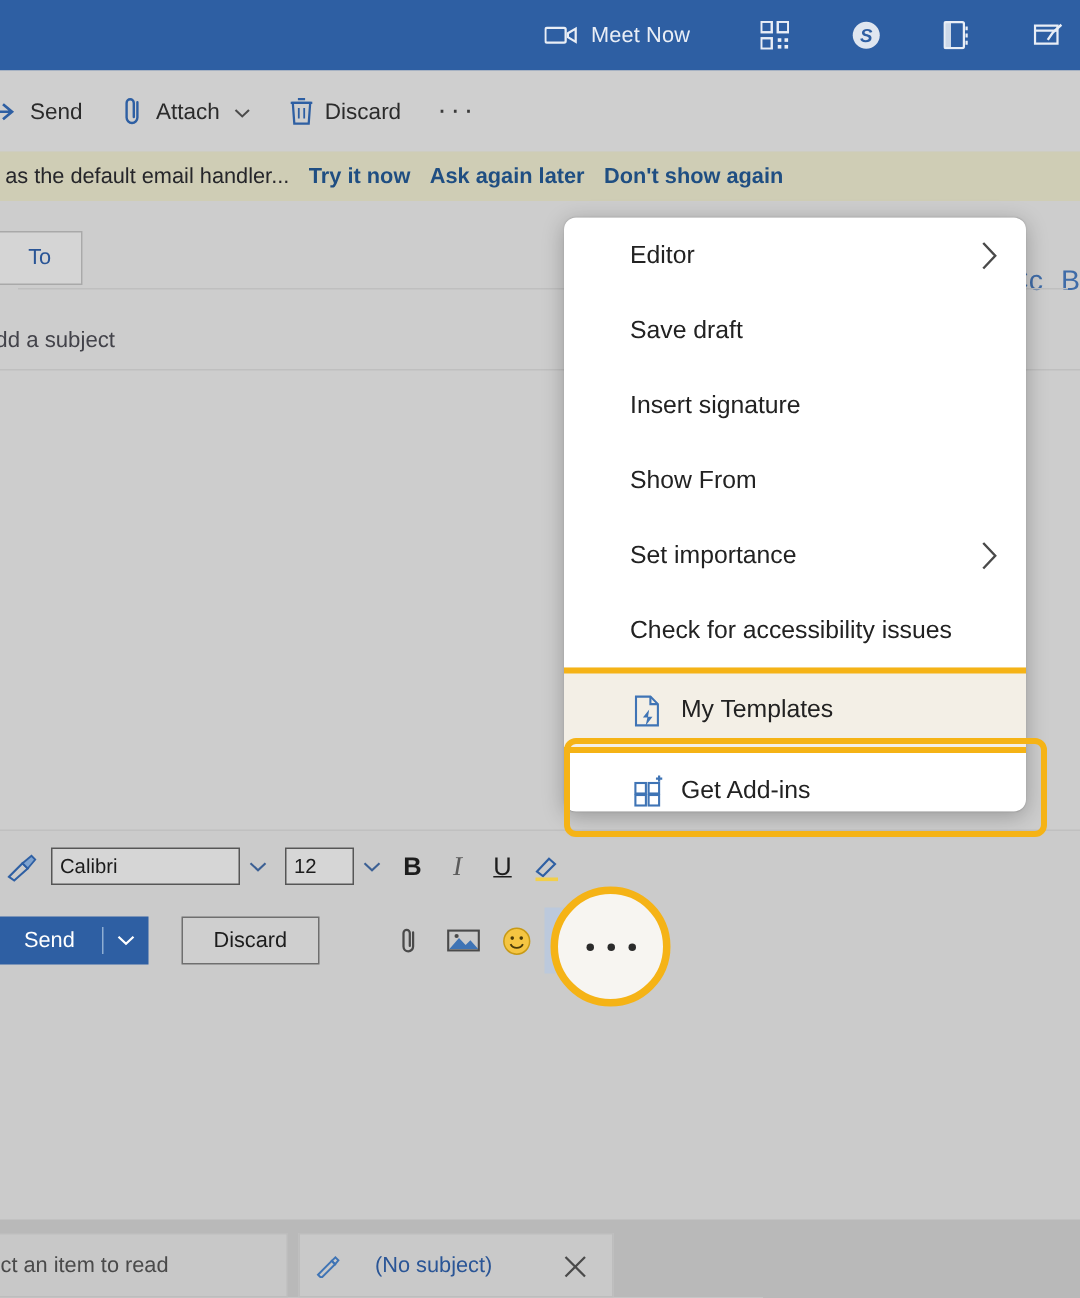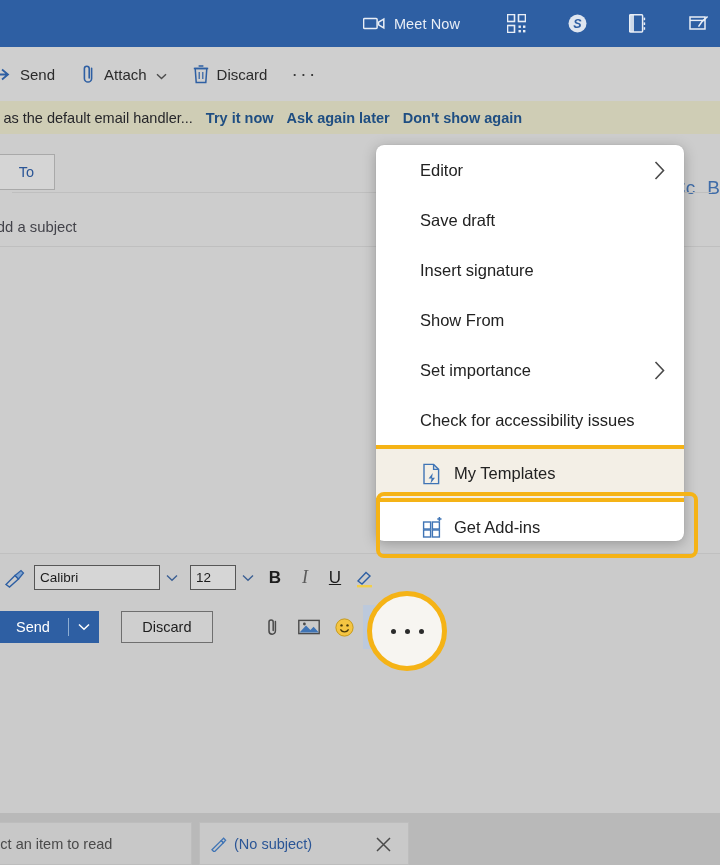--- a/index.html
+++ b/index.html
@@ -160,21 +160,21 @@
   }
   .reading-pane {
     position: absolute; left: -8px; top: 822px; width: 200px; height: 43px;
     background: #c8c8c8; border: 1px solid #bdbdbd;
     display: flex; align-items: center;
   }
   .reading-pane span { font-size: 14.5px; color: #4a4a4a; margin-left: -12px; }
   .draft-tab {
     position: absolute; left: 199px; top: 822px; width: 210px; height: 43px;
     background: #c9c9c9; border: 1px solid #bdbdbd;
-    display: flex; align-items: center; padding-left: 10px;
+    display: flex; align-items: center; padding-left: 10px; gap: 16px;
   }
   .draft-tab .pencil { margin-right: 7px; display: flex; align-items: center; }
   .draft-tab .t { color: #2a5596; font-size: 14.5px; }
   .draft-tab .x { position: absolute; right: 16px; top: 13px; color: #4a4a4a; }
 
   
   .ctxmenu {
     position: absolute; left: 376px; top: 145px; width: 308px; height: 396px;
     background: #fff;
     border-radius: 8px 8px 8px 8px;

